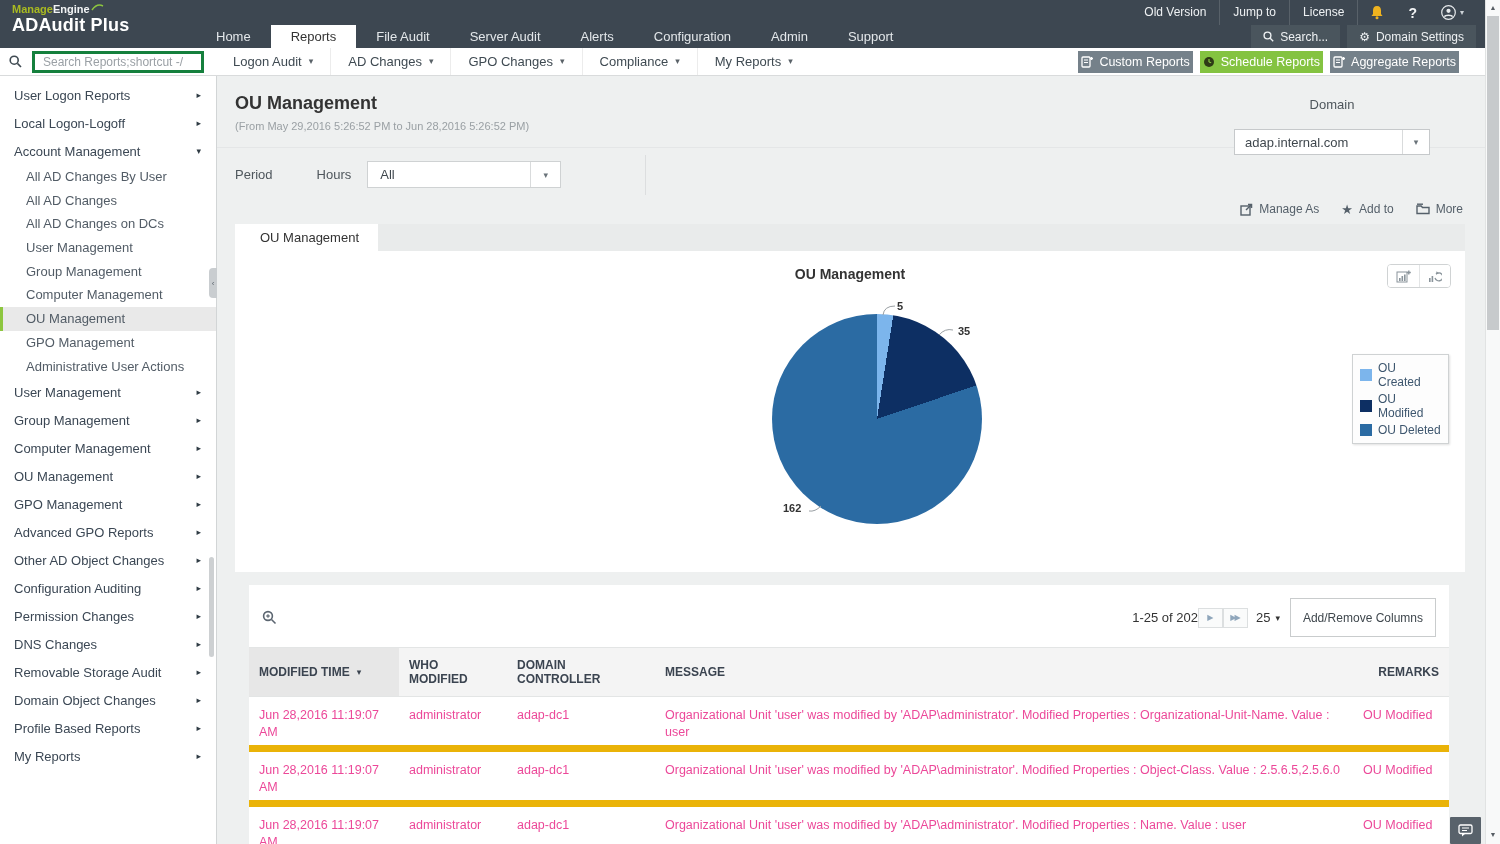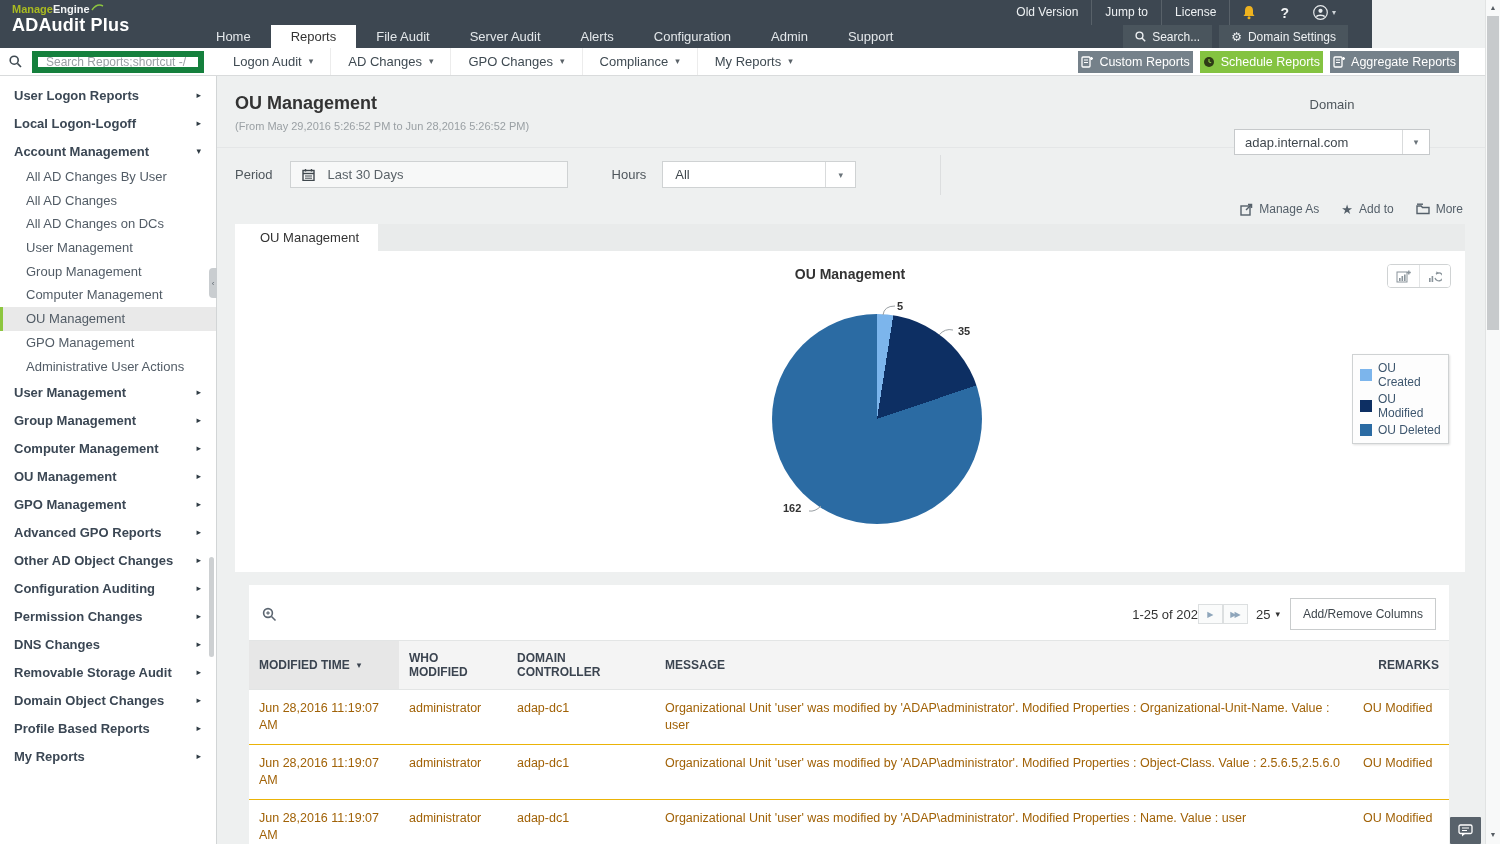--- a/index.html
+++ b/index.html
@@ -1,21 +1,21 @@
 <!DOCTYPE html>
 <html><head>
 <meta charset="utf-8">
 <style>
   * { margin:0; padding:0; box-sizing:border-box; }
   html,body { width:1500px; height:844px; overflow:hidden; }
   body { font-family:"Liberation Sans","DejaVu Sans",sans-serif; background:#eef0f0; position:relative; color:#333; }
   svg { display:block; }
 
   
-  .header { position:absolute; left:0; top:0; width:1372px; height:48px; background:#3d4751; z-index:5; }
+  .header { position:absolute; left:0; top:0; width:1500px; height:48px; background:#3d4751; z-index:5; }
   .logo { position:absolute; left:12px; top:3px; cursor:pointer; }
   .logo-top { font-size:11px; font-weight:bold; display:flex; align-items:flex-start; }
   .logo-manage { color:#a9ba21; }
   .logo-engine { color:#f2f4f5; }
   .logo-product { font-size:18px; font-weight:bold; color:#ffffff; letter-spacing:.2px; margin-top:0px; }
   .util { position:absolute; right:24px; top:0; height:25px; display:flex; align-items:center; gap:0; font-size:12px; color:#eef1f3; }
   .util-link { padding:0 13px; line-height:25px; cursor:pointer; border-right:1px solid rgba(255,255,255,.14); }
   .util-link:last-of-type { border-right:none; }
   .util-ico { padding:0 12px; cursor:pointer; display:flex; align-items:center; gap:4px; }
   .q-ico { font-size:14px; font-weight:bold; color:#f2f4f5; }
@@ -23,33 +23,33 @@
   .nav { position:absolute; left:196px; top:25px; height:23px; display:flex; }
   .nav-item { padding:0 20px; line-height:23px; font-size:13px; color:#e3e7ea; cursor:pointer; white-space:nowrap; }
   .nav-item.active { background:#ffffff; color:#333; }
   .hdr-btns { position:absolute; right:24px; top:25px; height:23px; display:flex; gap:7px; }
   .hdr-btn { background:#4a555d; color:#eef1f3; font-size:12px; padding:0 12px; display:flex; align-items:center; gap:6px; cursor:pointer; }
   .hdr-btn .gear { font-size:12px; }
 
   
   .toolbar { position:absolute; left:0; top:48px; width:1485px; height:28px; background:#fff; border-bottom:1px solid #d9dbdc; display:flex; align-items:center; z-index:4; }
   .tb-search { display:flex; align-items:center; margin-left:9px; }
-  .tb-search input { width:172px; height:22px; border:6px solid #15803d; margin-left:10px; padding:0 8px; font-size:12px; color:#555; outline:none; }
+  .tb-search input { width:172px; height:22px; border:3px solid #15803d; margin-left:10px; padding:0 8px; font-size:12px; color:#555; outline:none; }
   .tb-search input::placeholder { color:#9aa0a5; }
   .menus { display:flex; margin-left:12px; height:27px; }
   .menu { padding:0 17px; font-size:13px; color:#3f4a52; line-height:27px; cursor:pointer; display:flex; align-items:center; gap:7px; }
   .menu + .menu { border-left:1px solid #ececec; }
   .menu .caret { font-size:9px; color:#5a6268; }
   .tb-actions { margin-left:auto; margin-right:26px; display:flex; gap:7px; }
   .tb-btn { height:22px; padding:0 3px; font-size:12.5px; color:#fff; background:#75818a; display:flex; align-items:center; gap:6px; cursor:pointer; }
   .tb-btn.green { background:#84c341; }
 
   
   .sidebar { position:absolute; left:0; top:76px; width:217px; height:768px; background:#fff; border-right:1px solid #d2d5d6; padding-top:5px; z-index:3; }
-  .sgroup { height:28px; display:flex; align-items:center; justify-content:space-between; padding:0 15px 0 14px; font-size:13px; font-weight:bold; color:#3b4754; cursor:pointer; }
+  .sgroup { height:28px; display:flex; align-items:center; justify-content:space-between; padding:0 15px 0 14px; font-size:13px; font-weight:normal; color:#3b4754; cursor:pointer; }
   .sgroup .arr { font-size:9px; color:#2f3b44; }
   .ssub { height:23.7px; line-height:23.7px; padding-left:26px; font-size:13px; color:#525c66; cursor:pointer; white-space:nowrap; }
   .ssub.selected { background:#e9e9e9; border-left:3px solid #8dc63f; padding-left:23px; }
   .side-scroll { position:absolute; right:2px; top:481px; width:5px; height:100px; background:#cdd0d2; border-radius:3px; }
   .collapse-pill { position:absolute; right:-1px; top:192px; width:8px; height:30px; background:#c9cdd0; border-radius:4px 0 0 4px; font-size:8px; color:#5d666d; display:flex; align-items:center; justify-content:center; cursor:pointer; }
 
   
   .main { position:absolute; left:217px; top:76px; width:1268px; height:768px; overflow:hidden; }
   .page-head { position:relative; padding:17px 20px 0 18px; }
   .page-title { font-size:18px; font-weight:bold; color:#333; }
@@ -87,26 +87,26 @@
   .swatch { width:12px; height:12px; flex:0 0 12px; }
 
   
   .table-card { margin:13px 36px 0 32px; background:#fff; min-height:248px; }
   .table-toolbar { display:flex; align-items:center; padding:13px 13px 10px 13px; }
   .pager { margin-left:auto; display:flex; align-items:center; font-size:13px; color:#333; }
   .pg-btn { width:25px; height:20px; border:1px solid #dcdfe0; background:#fafbfb; color:#8fa6bb; font-size:8px; display:flex; align-items:center; justify-content:center; cursor:pointer; }
   .pg-btn.last { letter-spacing:-2px; padding-right:2px; }
   .psize { display:flex; align-items:center; gap:5px; cursor:pointer; margin-left:8px; }
   .psize .caret { font-size:9px; color:#333; }
-  .addrem { height:32px; border:1px solid #c9cccd; background:#fff; font-size:12px; color:#3f474d; padding:0 12px; display:flex; align-items:center; margin-left:10px; cursor:pointer; }
+  .addrem { height:39px; border:1px solid #c9cccd; background:#fff; font-size:12px; color:#3f474d; padding:0 12px; display:flex; align-items:center; margin-left:10px; cursor:pointer; }
   .thead { display:grid; grid-template-columns:150px 108px 148px 1fr 96px; background:#f4f4f4; border-top:1px solid #e3e5e5; border-bottom:1px solid #e3e5e5; font-size:12px; font-weight:bold; color:#3b4450; }
   .th { padding:8px 10px; min-height:48px; display:flex; align-items:center; }
   .th.sorted { background:#e7e7e7; cursor:pointer; }
   .th .sort-caret { font-size:9px; margin-left:7px; color:#3b4450; }
-  .trow { display:grid; grid-template-columns:150px 108px 148px 1fr 96px; border-bottom:1px solid #eab308; font-size:12.5px; color:#a16207; min-height:55px; }
+  .trow { display:grid; grid-template-columns:150px 108px 148px 1fr 96px; border-bottom:7px solid #eab308; font-size:12.5px; color:#ec4899; min-height:55px; }
   .td { padding:10px 10px 0 10px; line-height:17px; }
 
   
   .page-scroll { position:absolute; right:0; top:0; width:15px; height:844px; background:#f8f9f9; border-left:1px solid #e1e3e3; z-index:20; }
   .scroll-arrow { position:absolute; left:0; width:14px; text-align:center; font-size:7px; color:#565d63; cursor:pointer; }
   .scroll-thumb { position:absolute; left:1px; top:16px; width:12px; height:314px; background:#c7cacc; cursor:pointer; }
   .feedback-btn { position:absolute; left:1450px; top:817px; width:31px; height:27px; background:#58626b; display:flex; align-items:center; justify-content:center; cursor:pointer; z-index:25; border-radius:1px; }
 </style>
 </head>
 <body>
@@ -323,31 +323,20 @@
       <div class="domain-select">
         <span class="val">adap.internal.com</span>
         <span class="dd">▾</span>
       </div>
     </div>
   </div>
   <div class="hr"></div>
 
   <div class="filter-row">
     <span>Period</span>
-    <div class="period-box">
-      <svg width="13" height="13" viewBox="0 0 13 13">
-          <rect x="1" y="2.5" width="11" height="10" fill="none" stroke="#3f474d" stroke-width="1.4"></rect>
-          <line x1="1" y1="5.5" x2="12" y2="5.5" stroke="#3f474d" stroke-width="1.4"></line>
-          <line x1="3.5" y1="1" x2="3.5" y2="3.5" stroke="#3f474d" stroke-width="1.4"></line>
-          <line x1="9.5" y1="1" x2="9.5" y2="3.5" stroke="#3f474d" stroke-width="1.4"></line>
-          <line x1="3" y1="8" x2="10" y2="8" stroke="#3f474d"></line>
-          <line x1="3" y1="10.2" x2="10" y2="10.2" stroke="#3f474d"></line>
-        </svg>
-      <span>Last 30 Days</span>
-    </div>
     <span class="hours-label">Hours</span>
     <div class="hours-box">
       <span class="val">All</span>
       <span class="dd">▾</span>
     </div>
     <div class="v-div"></div>
   </div>
 
   <div class="actions-row">
     <div class="act">

